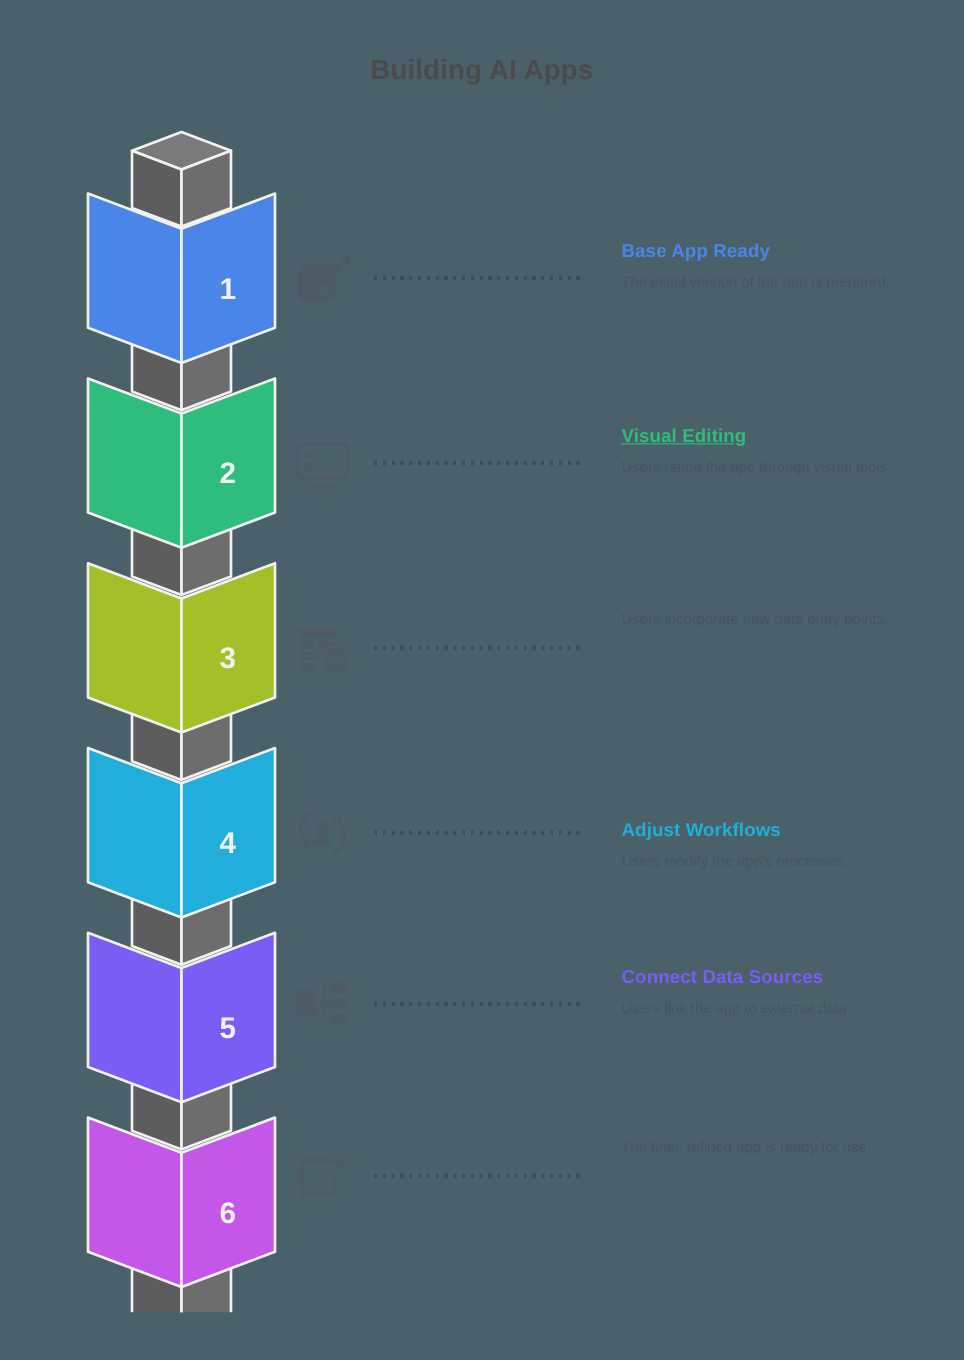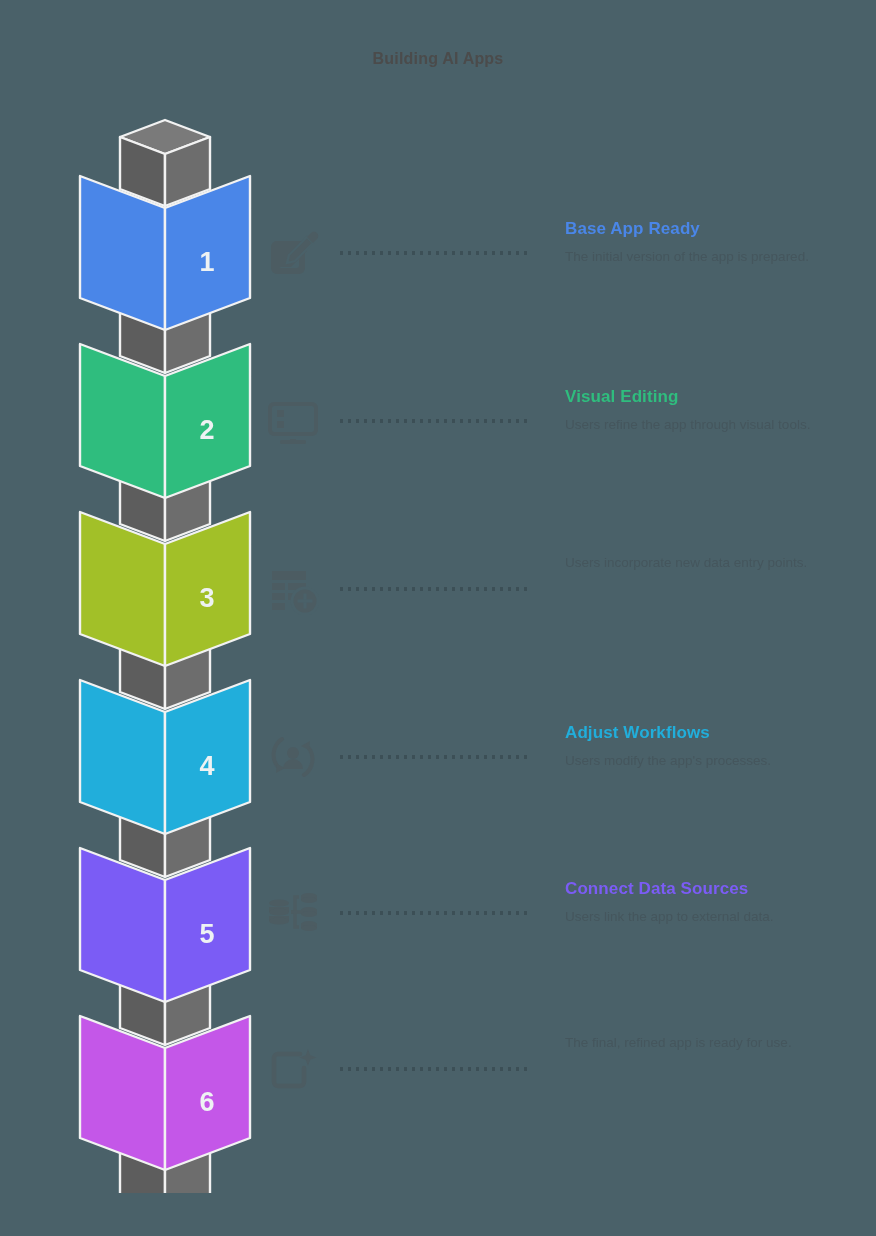--- a/index.html
+++ b/index.html
@@ -14,21 +14,21 @@
     overflow: hidden;
     position: relative;
   }
 
   .page-title {
     position: absolute;
     top: 50px;
     left: 0;
     width: 876px;
     text-align: center;
-    font-size: 16px;
+    font-size: 25px;
     font-weight: bold;
     color: #4b4b4b;
     letter-spacing: 0.2px;
   }
 
   
   .stack {
     position: absolute;
     left: 60px;
     top: 118px;
@@ -172,21 +172,21 @@
       <svg width="52" height="52" viewBox="0 0 52 52">
         <path d="M7 9 h38 a4 4 0 0 1 4 4 v22 a4 4 0 0 1 -4 4 h-38 a4 4 0 0 1 -4 -4 v-22 a4 4 0 0 1 4 -4 z" fill="none" stroke="#4c5c62" stroke-width="4"></path>
         <rect x="10" y="15" width="7" height="7" fill="#4c5c62"></rect>
         <rect x="10" y="26" width="7" height="7" fill="#4c5c62"></rect>
         <rect x="23" y="44" width="6" height="5" fill="#4c5c62"></rect>
         <rect x="13" y="45" width="26" height="4" rx="1.5" fill="#4c5c62"></rect>
       </svg>
     </div>
     <div class="dotted-line"></div>
     <div class="step-text">
-      <div class="step-title" style="color: rgb(47, 189, 126);">Visual Editing</div>
+      <div class="step-title" style="color: rgb(47, 189, 126); text-decoration: underline;">Visual Editing</div>
       <div class="step-desc">Users refine the app through visual tools.</div>
     </div>
   </div>
 
   <div class="step-row" style="top:558px">
     <div class="step-icon">
       <svg width="52" height="52" viewBox="0 0 52 52">
         <rect x="5" y="8" width="34" height="9" fill="#4c5c62"></rect>
         <rect x="5" y="20" width="13" height="7" fill="#4c5c62"></rect>
         <rect x="21" y="20" width="18" height="7" fill="#4c5c62"></rect>
@@ -210,21 +210,21 @@
         <path d="M41 16 a19 19 0 0 1 -4 28" fill="none" stroke="#4c5c62" stroke-width="4" stroke-linecap="round"></path>
         <path d="M11 36 a19 19 0 0 1 4 -28" fill="none" stroke="#4c5c62" stroke-width="4" stroke-linecap="round"></path>
         <path d="M43 10 l-1 9 l-8 -4 z" fill="#4c5c62"></path>
         <path d="M9 42 l1 -9 l8 4 z" fill="#4c5c62"></path>
         <circle cx="26" cy="22" r="6" fill="#4c5c62"></circle>
         <path d="M16 38 a10 10 0 0 1 20 0 z" fill="#4c5c62"></path>
       </svg>
     </div>
     <div class="dotted-line"></div>
     <div class="step-text">
-      <div class="step-title" style="color: rgb(33, 174, 219);">Adjust Workflows</div>
+      <div class="step-title" style="color: rgb(33, 174, 219); margin-top: 22px;">Adjust Workflows</div>
       <div class="step-desc">Users modify the app's processes.</div>
     </div>
   </div>
 
   <div class="step-row" style="top:882px">
     <div class="step-icon">
       <svg width="52" height="52" viewBox="0 0 52 52">
         <ellipse cx="12" cy="16" rx="10" ry="3.6" fill="#4c5c62"></ellipse>
         <rect x="2" y="20" width="20" height="5" fill="#4c5c62"></rect>
         <ellipse cx="12" cy="25" rx="10" ry="3.6" fill="#4c5c62"></ellipse>

